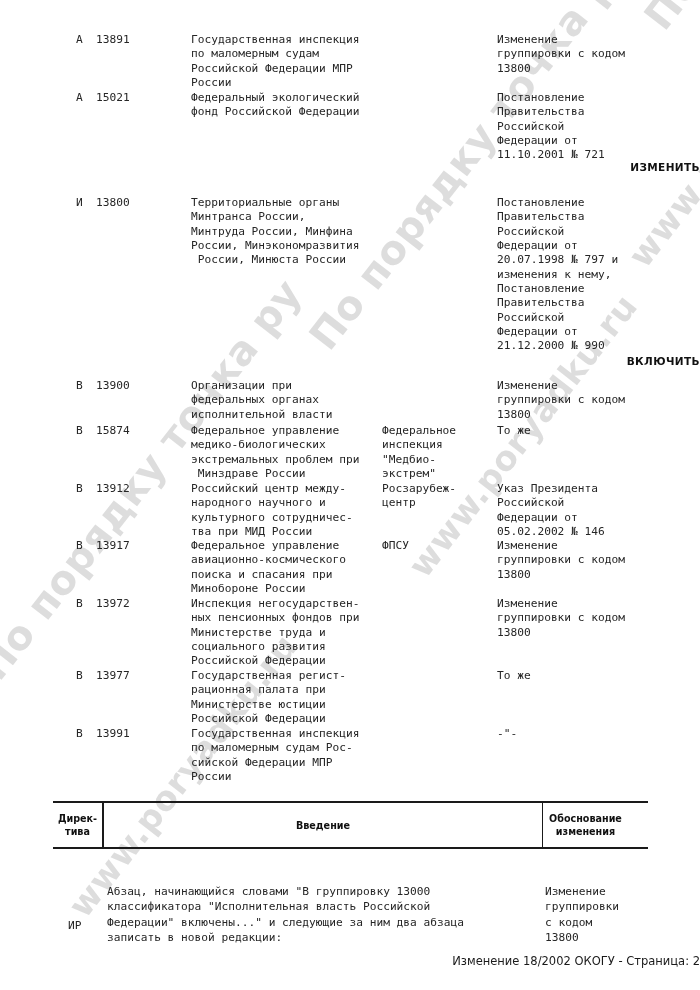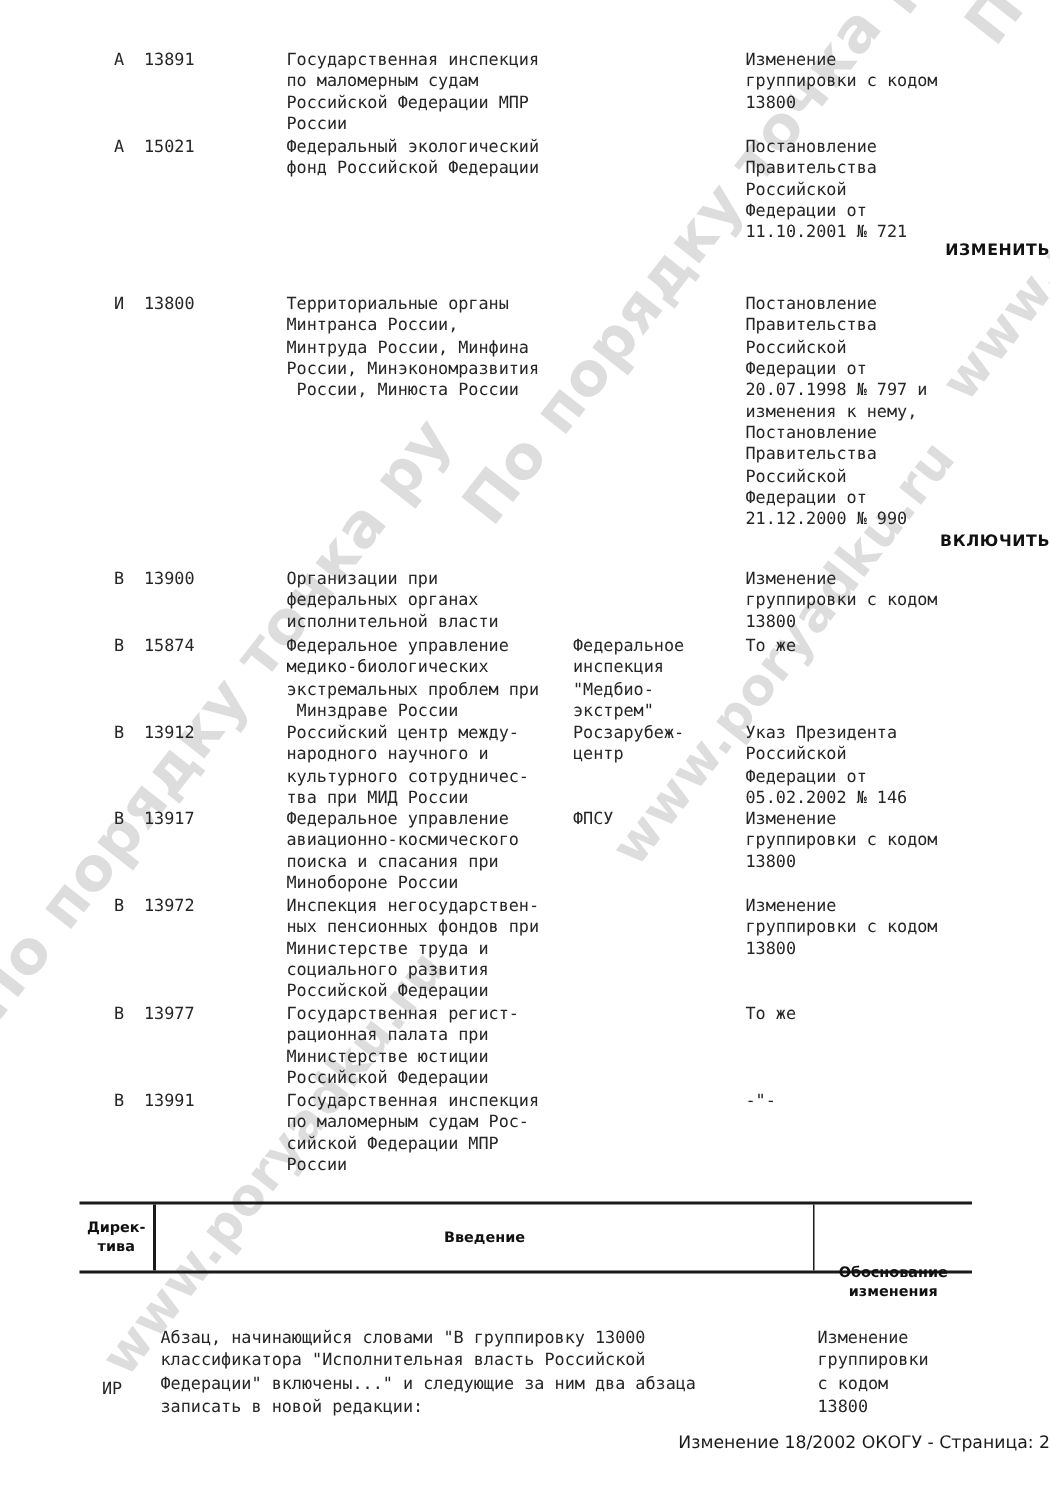--- a/index.html
+++ b/index.html
@@ -95,21 +95,21 @@
     text-align: center;
     font-family: "DejaVu Sans", "Liberation Sans", sans-serif;
     font-weight: 700;
     font-size: 9.6px;
     line-height: 13px;
     color: #111;
     box-sizing: border-box;
   }
   #th-directive { left: 0px;   width: 51px; border-right: 2px solid #1a1a1a; }
   #th-intro     { left: 51px;  width: 439px; border-right: 1.5px solid #1a1a1a; }
-  #th-reason    { left: 490px; width: 105px; margin-top: 30px; }
+  #th-reason    { left: 480px; width: 105px; }
 
   
   #correction-row { position: absolute; left: 0; top: 884px; width: 700px; }
   #correction-row .c-dir {
     position: absolute; left: 68px; width: 30px;
     font-size: 11.2px; line-height: 15.4px; white-space: pre; color: #262626; margin-top: 34px;
   }
   #correction-row .c-body {
     position: absolute; left: 107px; width: 390px;
     font-size: 11.2px; line-height: 15.4px; white-space: pre; color: #262626;

